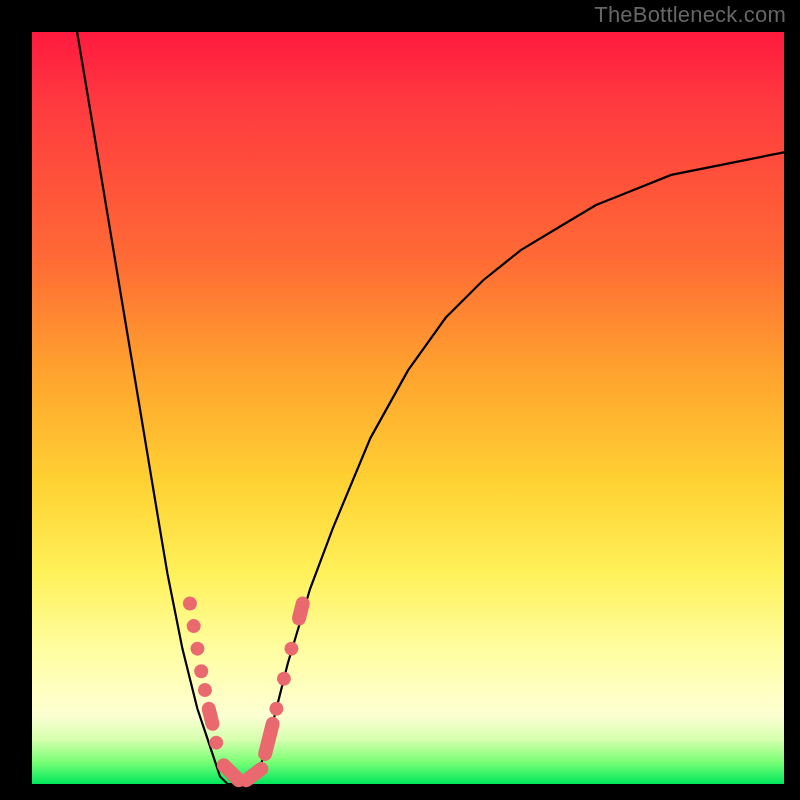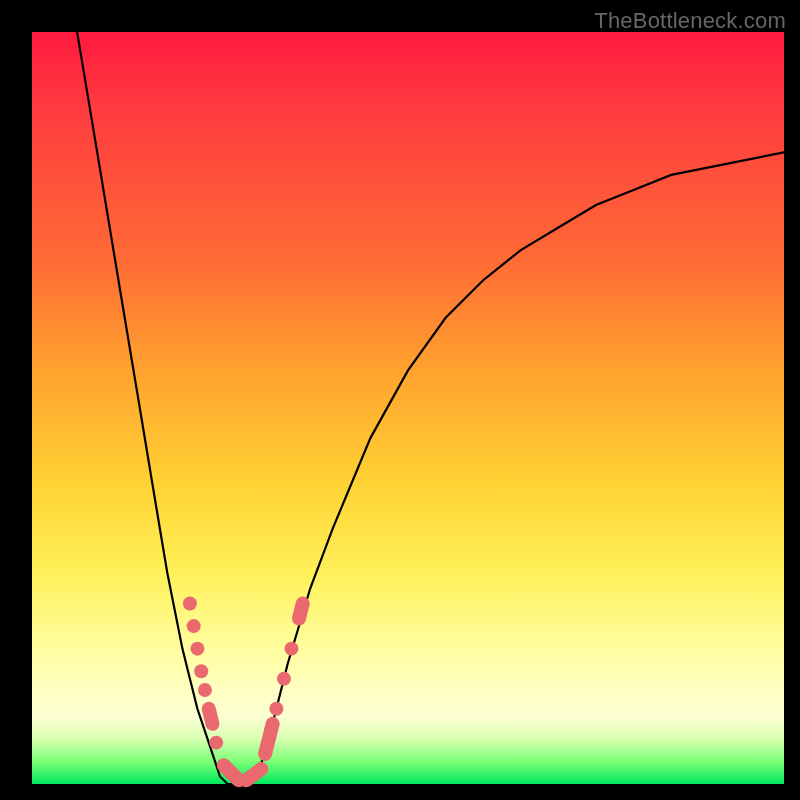--- a/index.html
+++ b/index.html
@@ -37,21 +37,21 @@
       #fffea0 82%,
       #ffffc4 88%,
       #fbffd2 91%,
       #d8ffb0 94%,
       #7cff76 97%,
       #00e85e 100%
     );
   }
   .watermark {
     position: absolute;
-    top: 8px;
+    top: 2px;
     right: 14px;
     color: #666;
     font-size: 22px;
     letter-spacing: 0.2px;
     font-weight: 500;
   }
   svg.curves {
     position: absolute;
     left: 0;
     top: 0;

